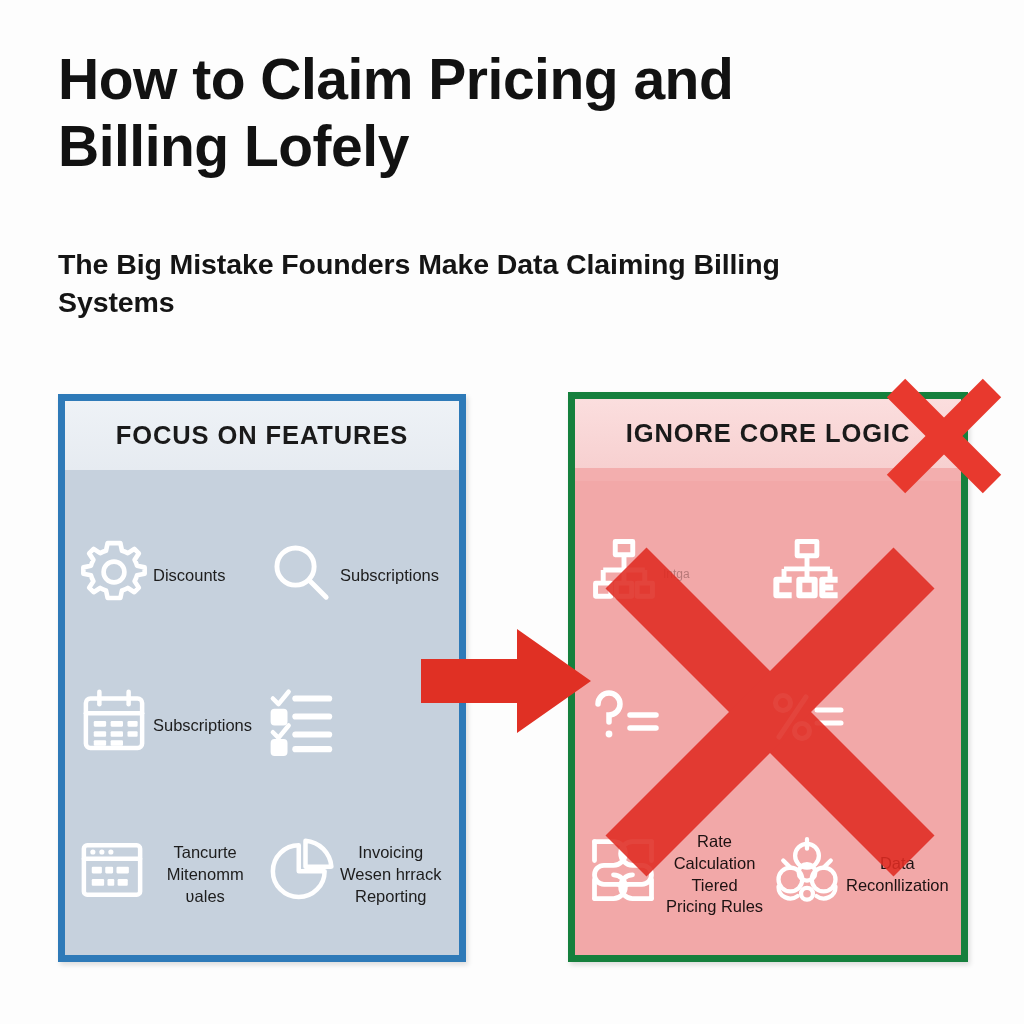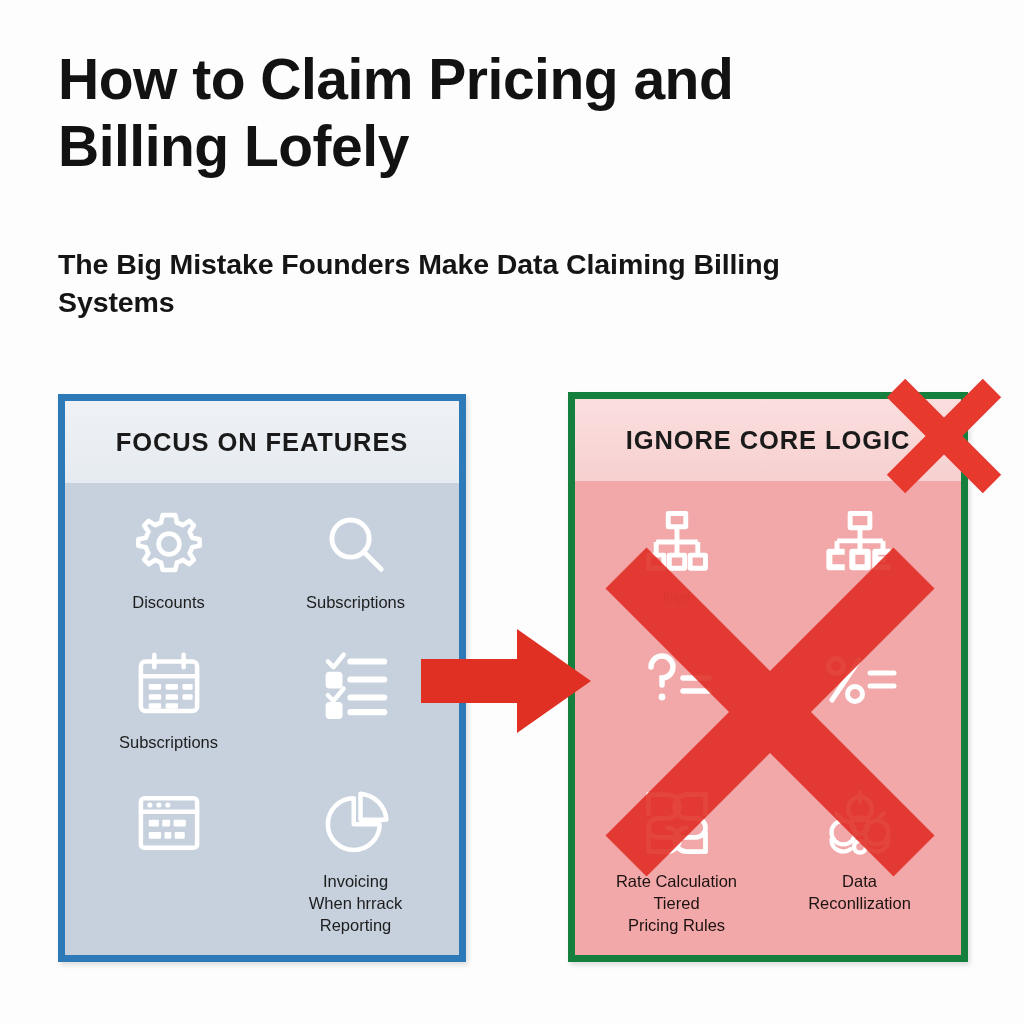--- a/index.html
+++ b/index.html
@@ -72,21 +72,21 @@
     border: 7px solid #15803d;
     background: #f3aeae;
     box-shadow: 2px 3px 5px rgba(0,0,0,0.13);
   }
 
   .panel-header {
     position: absolute;
     left: 0;
     top: 0;
     right: 0;
-    height: 82px;
+    height: 69px;
     display: flex;
     align-items: center;
     justify-content: center;
   }
   .panel-left .panel-header {
     background: linear-gradient(180deg, #eef2f6 0%, #e6ebf1 100%);
   }
   .panel-right .panel-header {
     background: linear-gradient(180deg, #fbdede 0%, #f7d0d0 100%);
   }
@@ -108,21 +108,21 @@
     grid-template-columns: 1fr 1fr;
     grid-template-rows: 1fr 1fr 1fr;
     padding: 6px 10px 18px 10px;
     box-sizing: border-box;
   }
   .panel-left .panel-body { background: #c6d1dd; }
   .panel-right .panel-body { background: #f2a8a8; }
 
   .cell {
     display: flex;
-    flex-direction: column;
+    flex-direction: row;
     align-items: center;
     justify-content: flex-start;
     padding-top: 16px;
   }
   .cell .icon-wrap {
     width: 78px;
     height: 78px;
     display: flex;
     align-items: center;
     justify-content: center;
@@ -259,31 +259,33 @@
               <circle cx="31" cy="16" r="2.3"></circle>
               <rect x="14" y="29" width="9" height="6" rx="1"></rect>
               <rect x="26" y="29" width="7" height="6" rx="1"></rect>
               <rect x="36" y="29" width="11" height="6" rx="1"></rect>
               <rect x="14" y="40" width="11" height="6" rx="1"></rect>
               <rect x="28" y="40" width="6" height="6" rx="1"></rect>
               <rect x="37" y="40" width="9" height="6" rx="1"></rect>
             </g>
           </svg>
         </div>
+        <div class="cell-label">Tancurte
+Mitenomm ʋales</div>
       </div>
 
       <div class="cell">
         <div class="icon-wrap">
           <svg width="72" height="72" viewBox="0 0 64 64" fill="none" stroke="#ffffff" stroke-width="4" stroke-linecap="round" stroke-linejoin="round">
             <path d="M30 10 A23 23 0 1 0 53 33 L30 33 Z"></path>
             <path d="M36 6 A25 25 0 0 1 59 29 L36 29 Z"></path>
           </svg>
         </div>
         <div class="cell-label">Invoicing
-When hrrack
+Wesen hrrack
 Reporting</div>
       </div>
 
     </div>
   </div>
 
   <div class="panel panel-right">
     <div class="panel-header">
       <div class="panel-header-text">IGNORE CORE LOGIC</div>
     </div>

